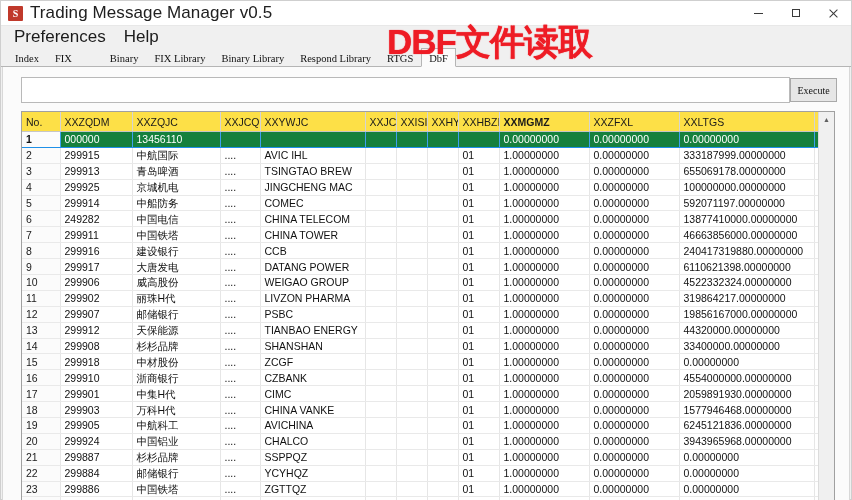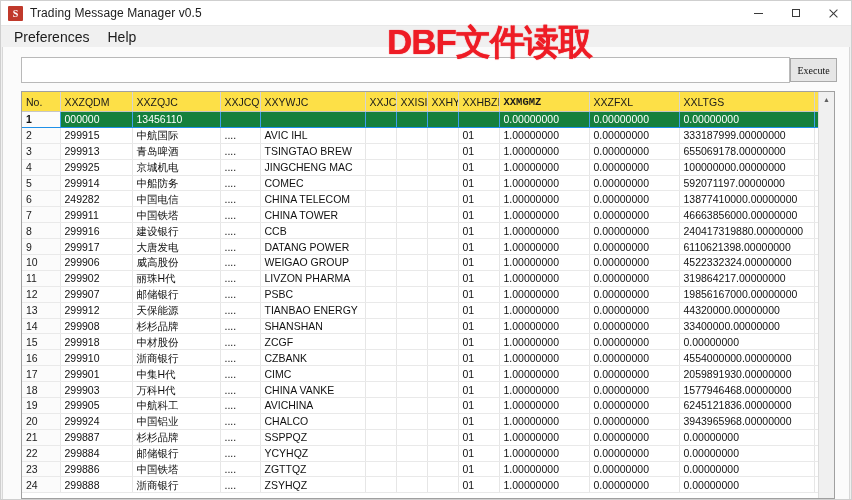--- a/index.html
+++ b/index.html
@@ -23,42 +23,42 @@
     border-bottom:1px solid #e8e8e8;
     position:relative;
   }
   .app-icon{
     width:15px;height:15px;margin-left:7px;margin-right:7px;
     background:#c0392b;color:#fff;font-size:10px;font-weight:bold;
     display:flex;align-items:center;justify-content:center;
     border-radius:1px;
     font-family:"Liberation Serif",serif;
   }
-  .title-text{font-size:12px;color:#202020;letter-spacing:.1px;}
+  .title-text{font-size:17px;color:#202020;letter-spacing:.1px;}
   .win-btns{position:absolute;right:0;top:0;height:24px;display:flex;}
   .win-btn{
     width:37px;height:24px;display:flex;align-items:center;justify-content:center;
     font-size:11px;color:#3a3a3a;
   }
   .glyph-min{width:9px;height:1px;background:#3a3a3a;display:block;}
   .glyph-max{width:8px;height:8px;border:1px solid #3a3a3a;display:block;box-sizing:border-box;}
   .glyph-close{position:relative;width:10px;height:10px;display:block;}
   .glyph-close:before,.glyph-close:after{
     content:"";position:absolute;left:0;top:4.5px;width:11px;height:1px;background:#3a3a3a;
   }
   .glyph-close:before{transform:rotate(45deg);}
   .glyph-close:after{transform:rotate(-45deg);}
 
   
   .menubar{
     height:21px;min-height:21px;display:flex;align-items:center;
     background:#f0f0f0;padding-left:4px;
   }
   .menu-item{
-    font-size:14px;color:#1b1b1b;padding:2px 9px;cursor:default;
+    font-size:17px;color:#1b1b1b;padding:2px 9px;cursor:default;
   }
 
   
   .tabstrip{
     height:20px;min-height:20px;position:relative;
     background:#f0f0f0;
     display:flex;align-items:flex-end;
     padding-left:6px;
     border-bottom:1px solid #b5b5b5;
     box-sizing:border-box;
@@ -155,21 +155,21 @@
     border-bottom:1px solid #c6c6c6;
     font-weight:normal;
     text-align:left;
     padding:2px 4px;
     height:15px;
     white-space:nowrap;
     overflow:hidden;
     font-size:10.5px;
     color:#1a1a1a;
   }
-  table.grid th.bold{font-weight:bold;font-family:Liberation Mono, monospace;}
+  table.grid th.bold{font-weight:bold;}
   table.grid td{
     border-right:1px solid #e6e6e6;
     border-bottom:1px solid #e9e9e9;
     padding:1px 4px;
     height:12.9px;
     white-space:nowrap;
     overflow:hidden;
     font-size:10.5px;
     line-height:12px;
   }
@@ -209,20 +209,30 @@
           <span class="glyph-close"></span>
         </div>
     </div>
   </div>
 
   <div class="menubar">
     <div class="menu-item">Preferences</div>
     <div class="menu-item">Help</div>
   </div>
 
+  <div class="tabstrip">
+    <div class="tab">Index</div>
+    <div class="tab">FIX</div>
+    <div class="tab gap">Binary</div>
+    <div class="tab">FIX Library</div>
+    <div class="tab">Binary Library</div>
+    <div class="tab">Respond Library</div>
+    <div class="tab">RTGS</div>
+    <div class="tab active">DbF</div>
+  </div>
 
   <div class="red-title">DBF文件读取</div>
 
   <div class="content">
 
     <div class="cmdrow">
       <input class="cmd-input" type="text" placeholder="" style="">
       <div class="exec-btn">Execute</div>
     </div>
 

